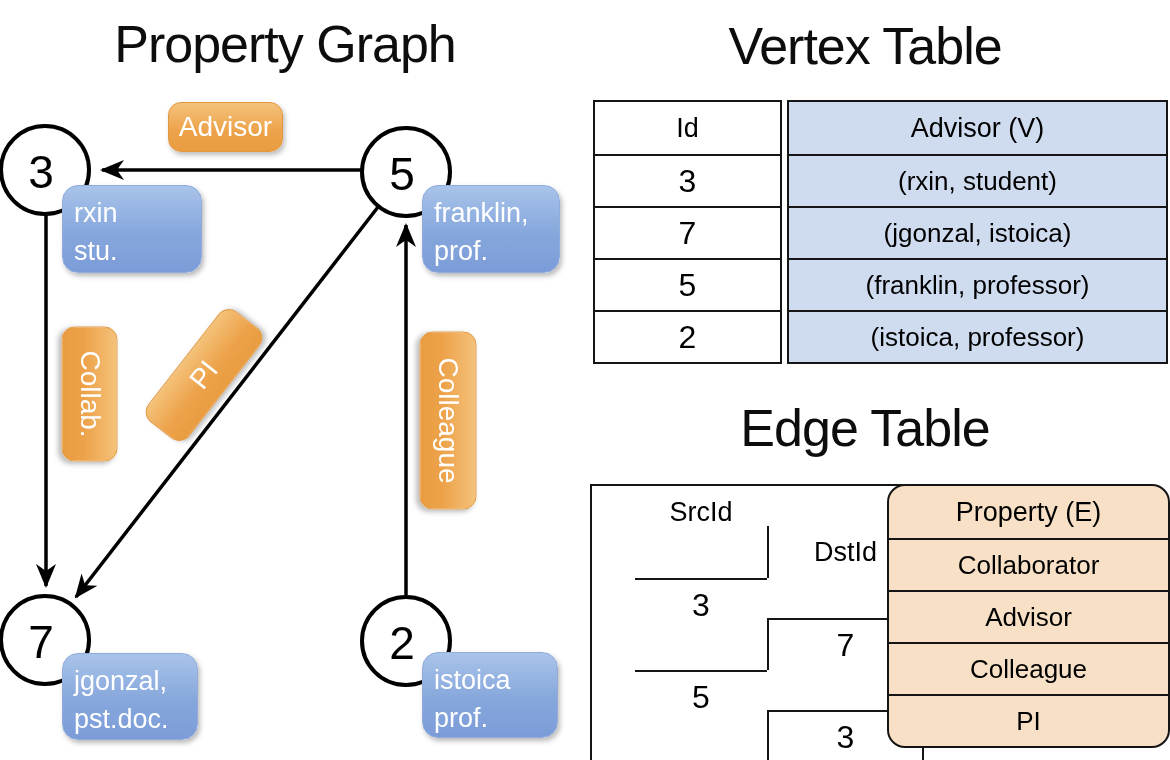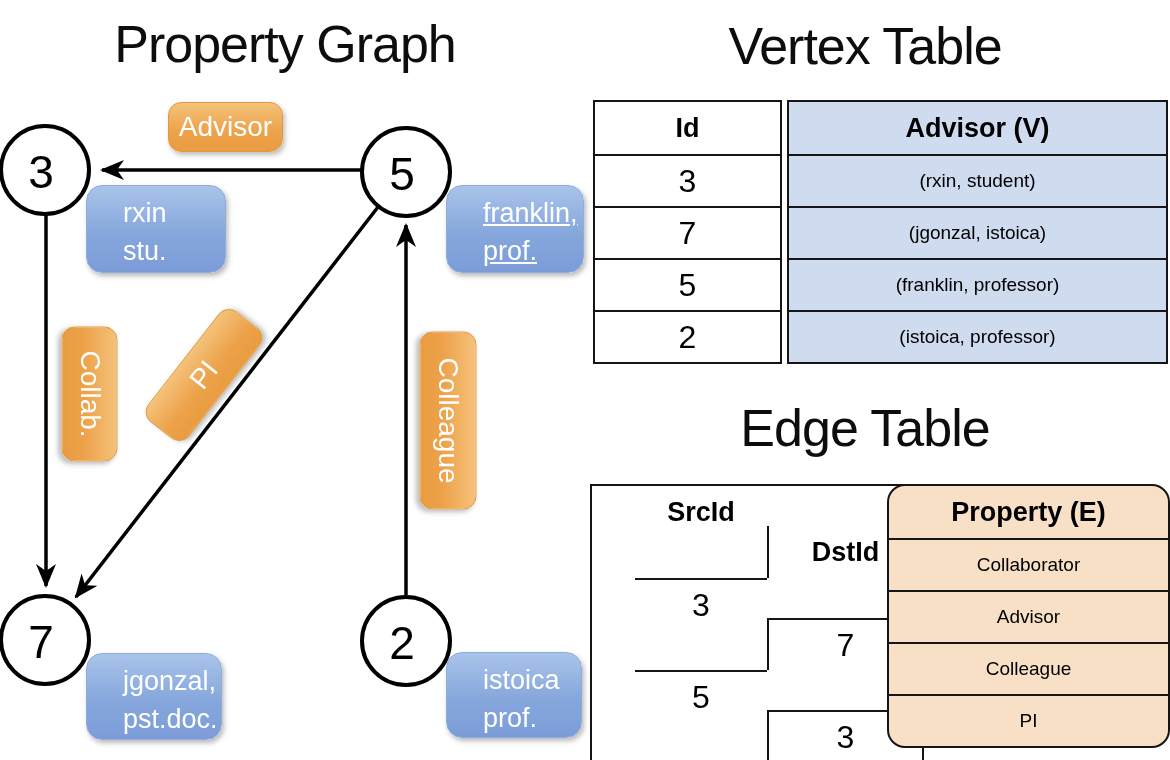--- a/index.html
+++ b/index.html
@@ -21,24 +21,24 @@
   .node-circle{fill:#fff;stroke:#000;stroke-width:4px;}
   .node-num{font-family:"Liberation Sans",sans-serif;font-size:46px;font-weight:300;fill:#000;}
 
   
   .vbox{
     position:absolute;box-sizing:border-box;
     background:linear-gradient(180deg,#a9c4ea 0%,#86a7dc 55%,#7b9cd8 100%);
     border:1px solid #90abdc;border-radius:16px;
     box-shadow:2px 3px 5px rgba(100,100,100,.45);
     color:#fff;font-size:27px;line-height:1.42;
-    padding:8px 0 0 36px;white-space:pre-line;margin-left:24px;
+    padding:8px 0 0 11px;white-space:pre-line;
   }
   #vbox-rxin{left:62px;top:185px;width:140px;height:88px;}
-  #vbox-franklin{left:422px;top:185px;width:138px;height:88px;text-decoration:underline;}
+  #vbox-franklin{left:422px;top:185px;width:138px;height:88px;}
   #vbox-jgonzal{left:62px;top:653px;width:136px;height:87px;}
   #vbox-istoica{left:422px;top:652px;width:136px;height:86px;}
 
   
   .elabel{
     position:absolute;box-sizing:border-box;
     background:linear-gradient(180deg,#f4c27a 0%,#eda24a 60%,#e99c40 100%);
     border:1px solid #e29840;border-radius:13px;
     box-shadow:2px 3px 5px rgba(110,110,110,.45);
     color:#fff;font-size:28px;
@@ -47,26 +47,26 @@
   #elabel-advisor{left:168px;top:102px;width:115px;height:50px;}
   #elabel-collab{left:22px;top:366px;width:135px;height:56px;transform:rotate(90deg);}
   #elabel-pi{left:134px;top:349px;width:140px;height:52px;transform:rotate(-52deg);}
   #elabel-colleague{left:359px;top:392px;width:178px;height:57px;transform:rotate(90deg);}
 
   
   .mini{position:absolute;box-sizing:border-box;background:#fff;border:2.5px solid #151515;}
   .mini.grid2{display:grid;}
   .cell{
     display:flex;align-items:center;justify-content:center;
-    height:52px;font-size:19px;box-sizing:border-box;
+    height:52px;font-size:26px;box-sizing:border-box;
     border-top:2.5px solid #151515;
   }
   .cell.nt{border-top:none;}
   .cell.bl{border-left:2.5px solid #151515;margin-top:40px;}
-  .head{font-weight:bold;font-size:27px;}
+  .head{font-weight:normal;font-size:27px;}
   .num{font-size:32px;}
   .bluebg{background:#cfdbef;}
   .orangebg{background:#f7e0c6;}
 
   #vt-id{left:593px;top:100px;width:189px;}
   #vt-prop{left:787px;top:100px;width:381px;}
   #et-srcdst{left:590px;top:484px;grid-template-columns:132px 155px;padding-left:43px;}
   #et-prop{left:887px;top:484px;width:283px;border-radius:18px;}
 </style>
 </head>

